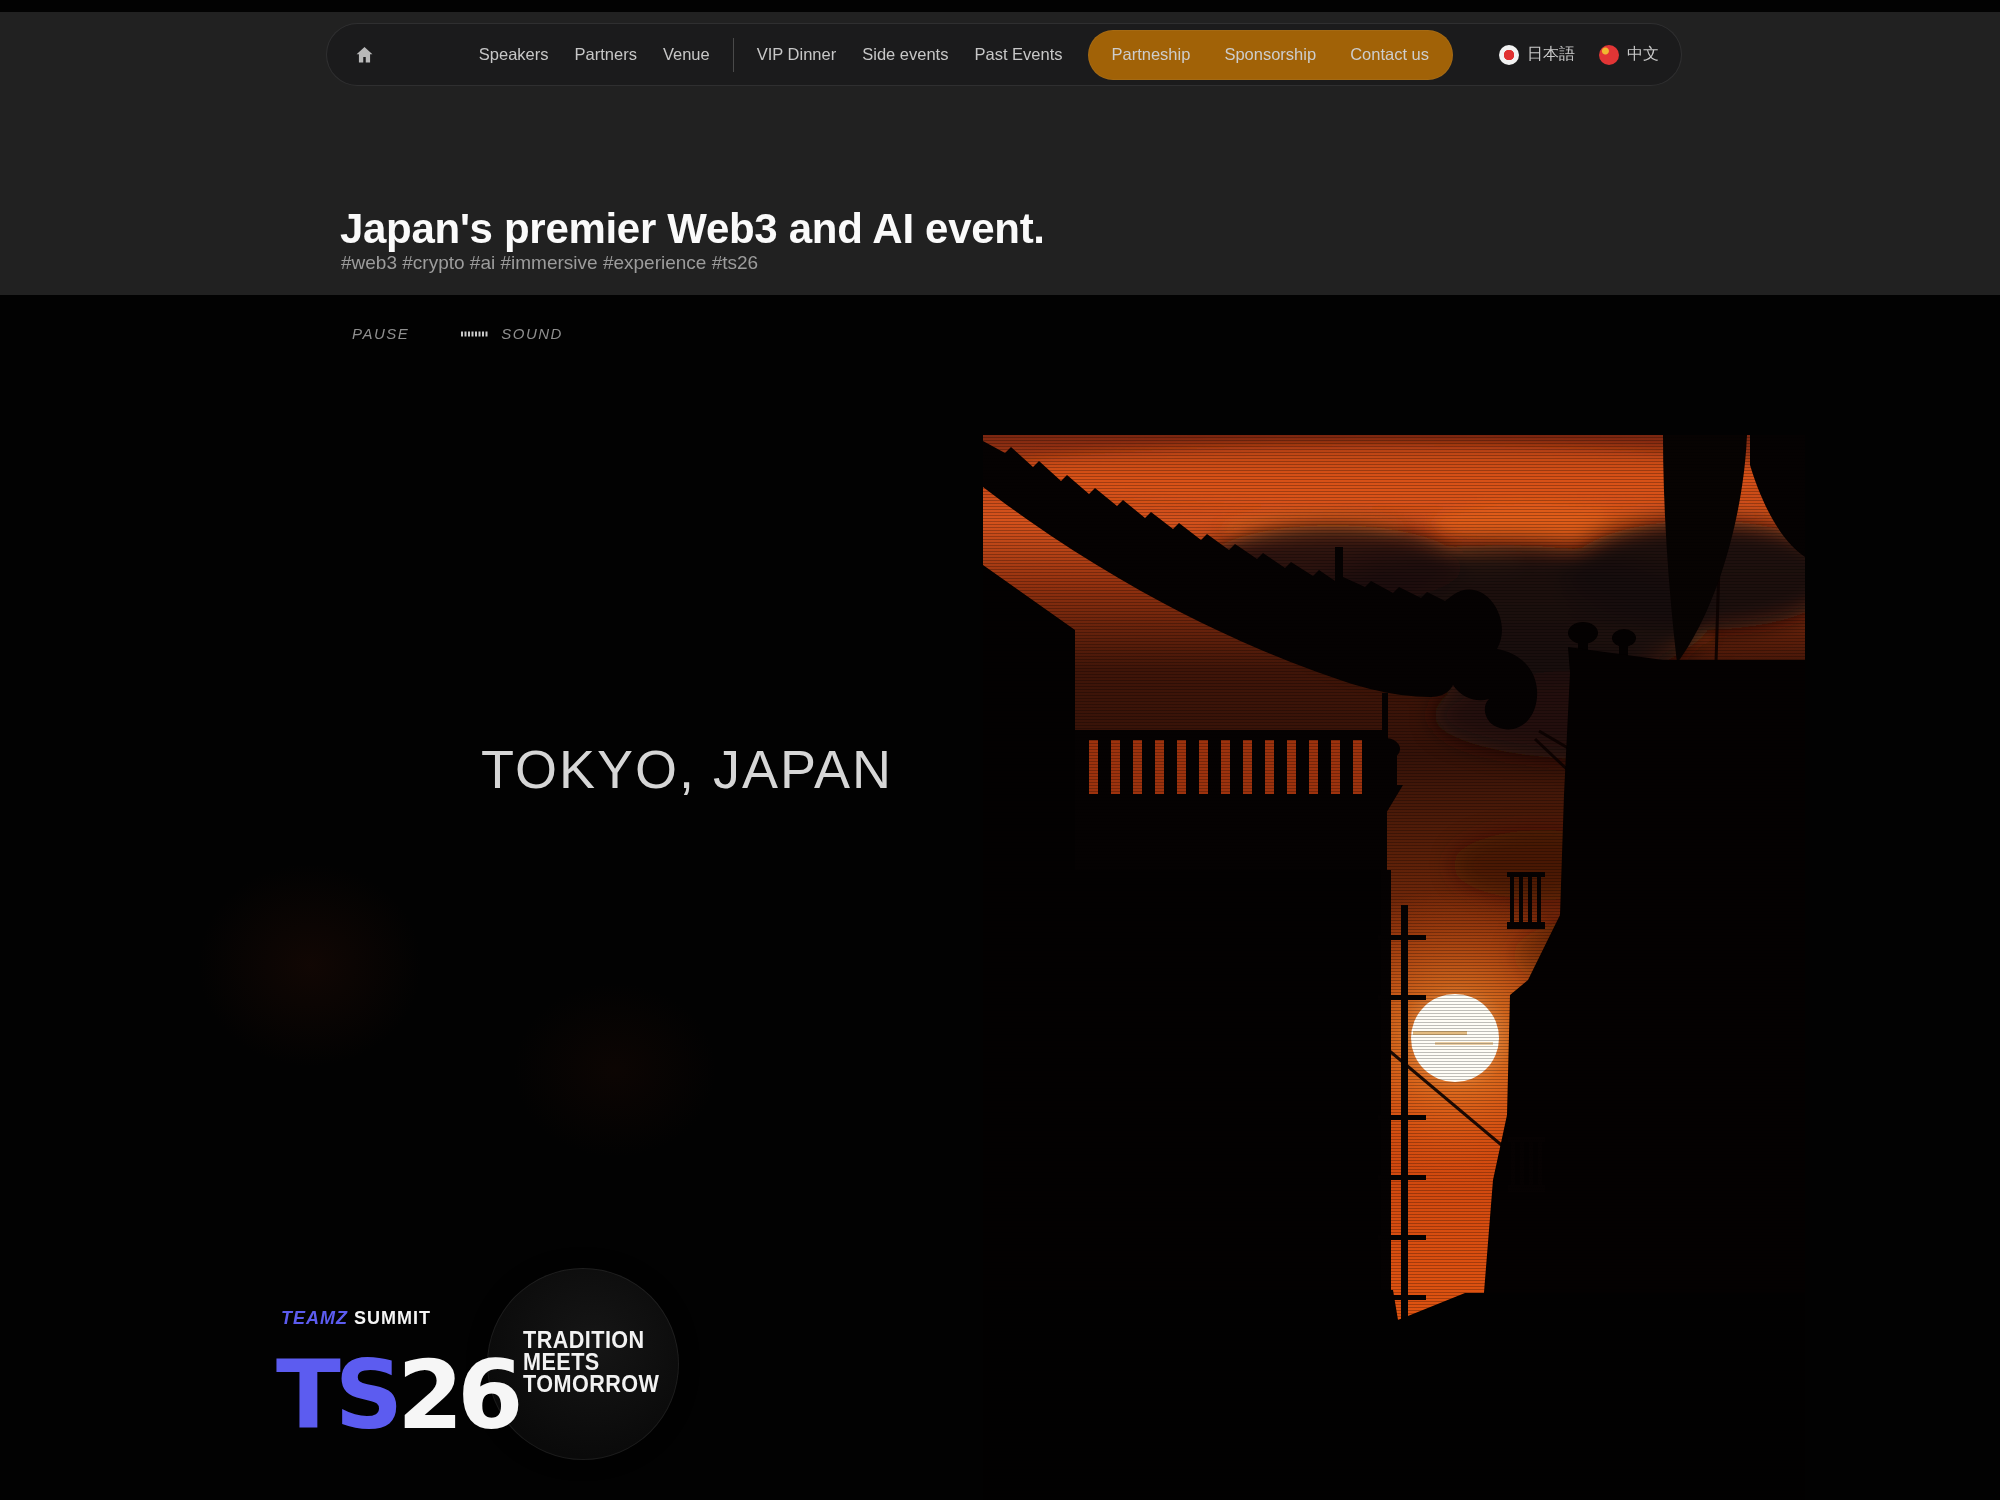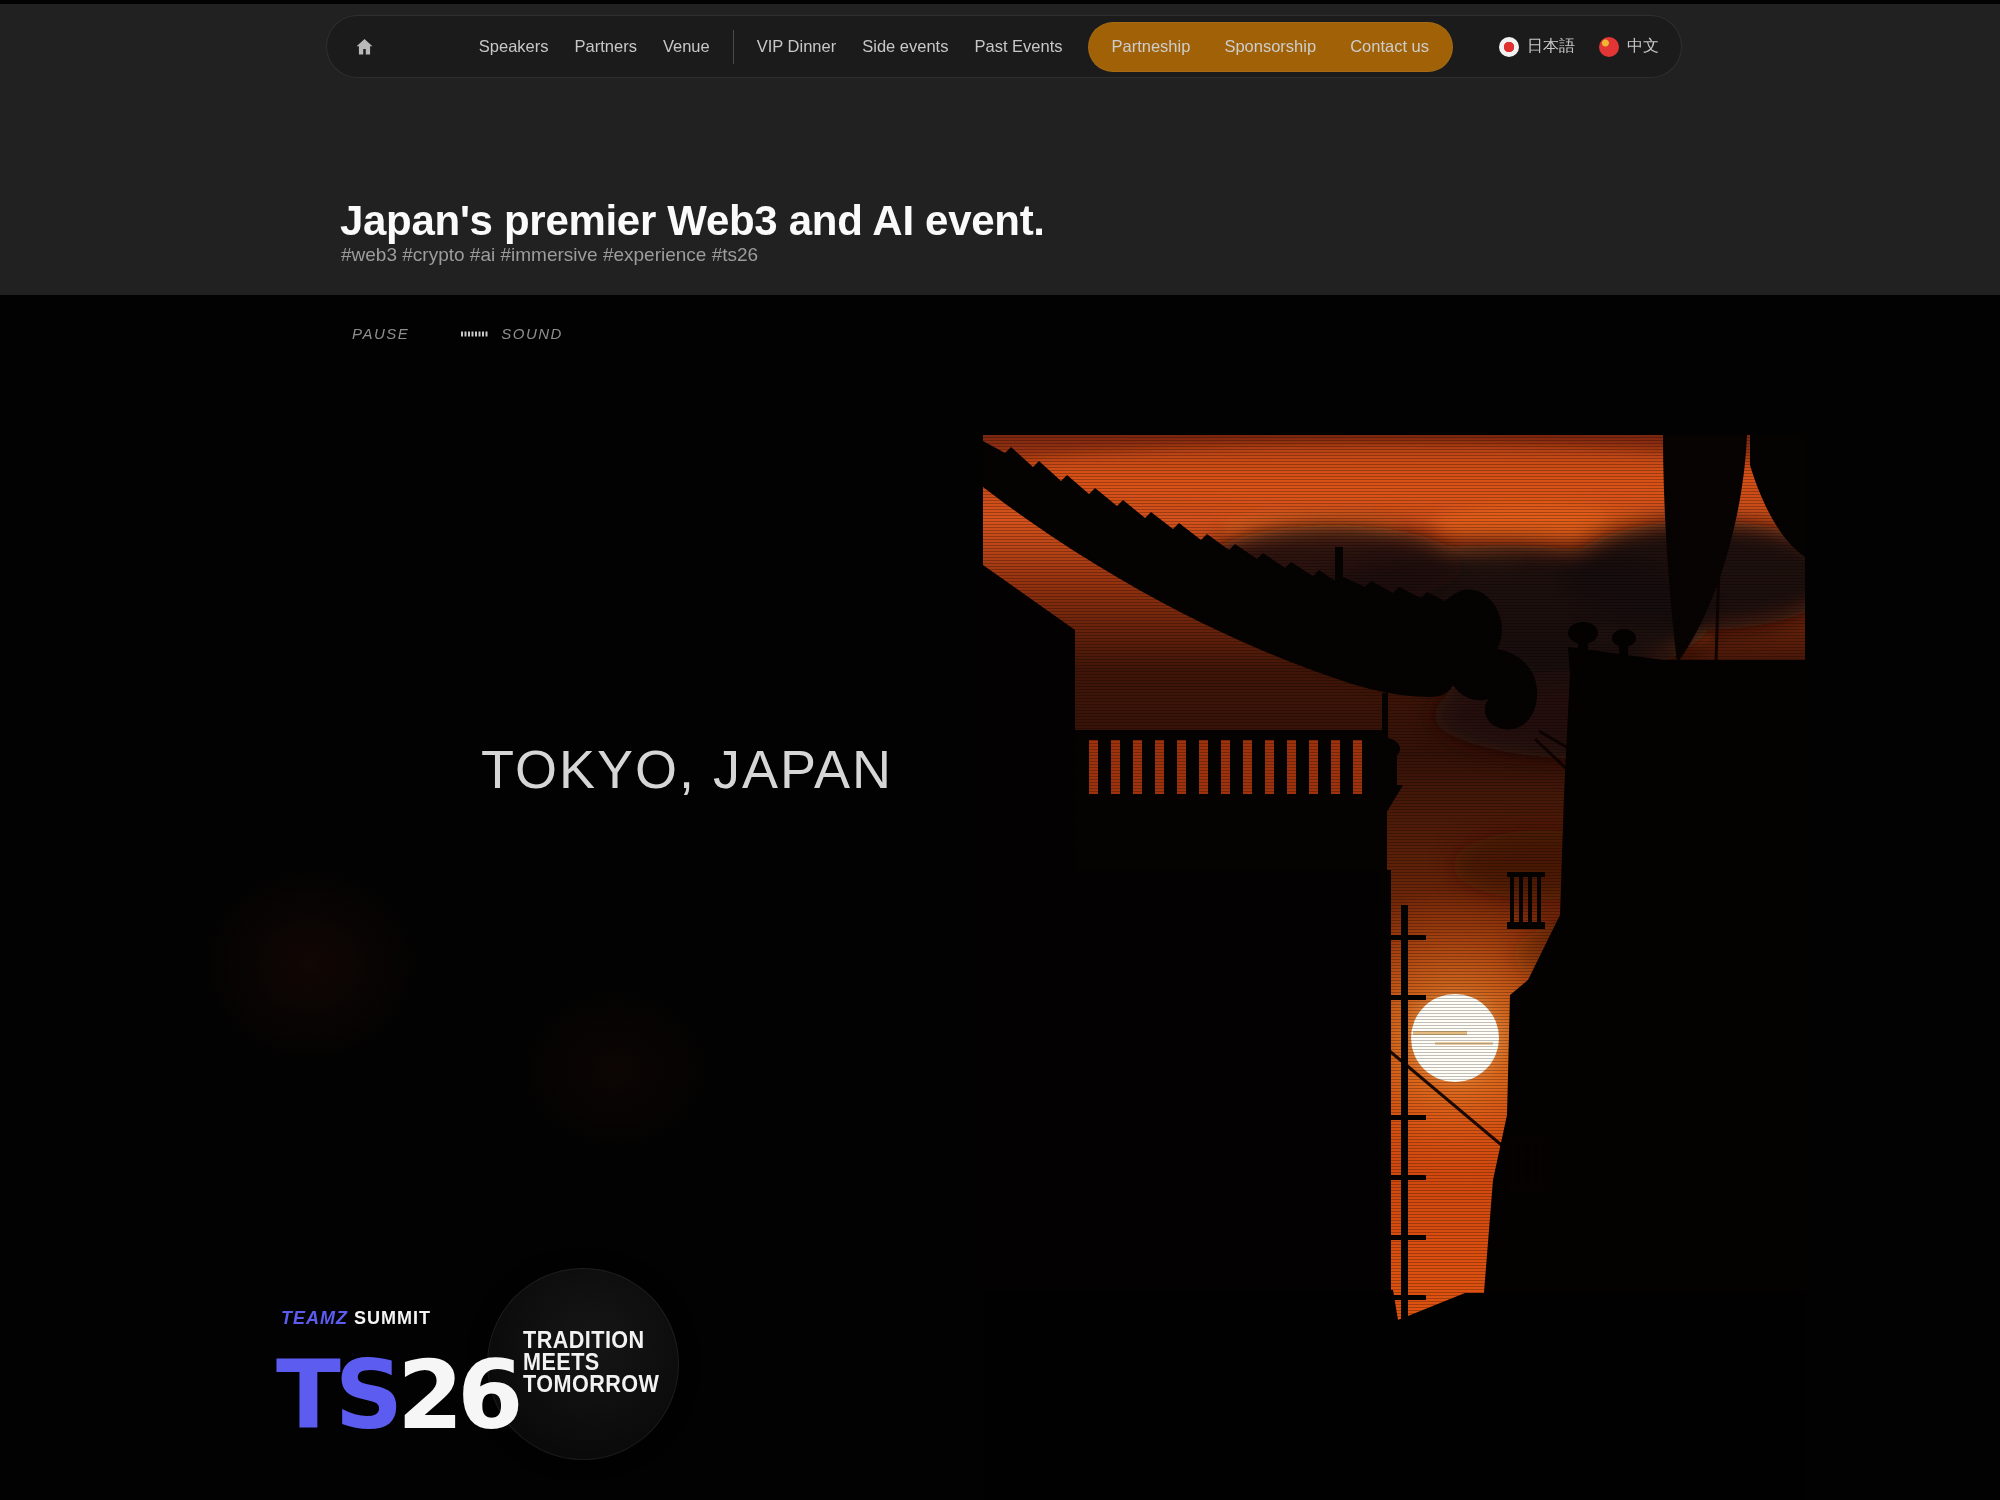--- a/index.html
+++ b/index.html
@@ -1,21 +1,21 @@
 <!DOCTYPE html>
 <html><head>
 <meta charset="utf-8">
 <style>
   * { margin:0; padding:0; box-sizing:border-box; }
   html,body { width:2000px; height:1500px; background:#000; overflow:hidden;
               font-family:"Liberation Sans", sans-serif; }
   .stage { position:relative; width:2000px; height:1500px; background:#020202; }
 
   
-  .header { position:absolute; left:0; top:4px; width:2000px; height:295px; background:#212121; }
+  .header { position:absolute; left:0; top:12px; width:2000px; height:295px; background:#212121; }
 
   .navbar { position:absolute; left:326px; top:11px; width:1356px; height:63px;
             background:#1b1b1c; border:1px solid rgba(255,255,255,.09); border-radius:32px;
             display:flex; align-items:center; padding:0 22px 0 24px; }
   .home-btn { width:26px; height:26px; display:flex; align-items:center; justify-content:center; cursor:pointer; }
   .nav-links { display:flex; align-items:center; margin-left:auto; }
   .nav-link { color:#c7c7c7; font-size:16.5px; padding:0 13px; white-space:nowrap; cursor:pointer; }
   .nav-sep { width:1px; height:34px; background:#4a4a4a; margin:0 10px; }
   .nav-group { display:flex; align-items:center; background:#a16207; border:1px solid rgba(255,255,255,.05);
                border-radius:25px; height:50px; padding:0 6px; margin-left:12px; }

